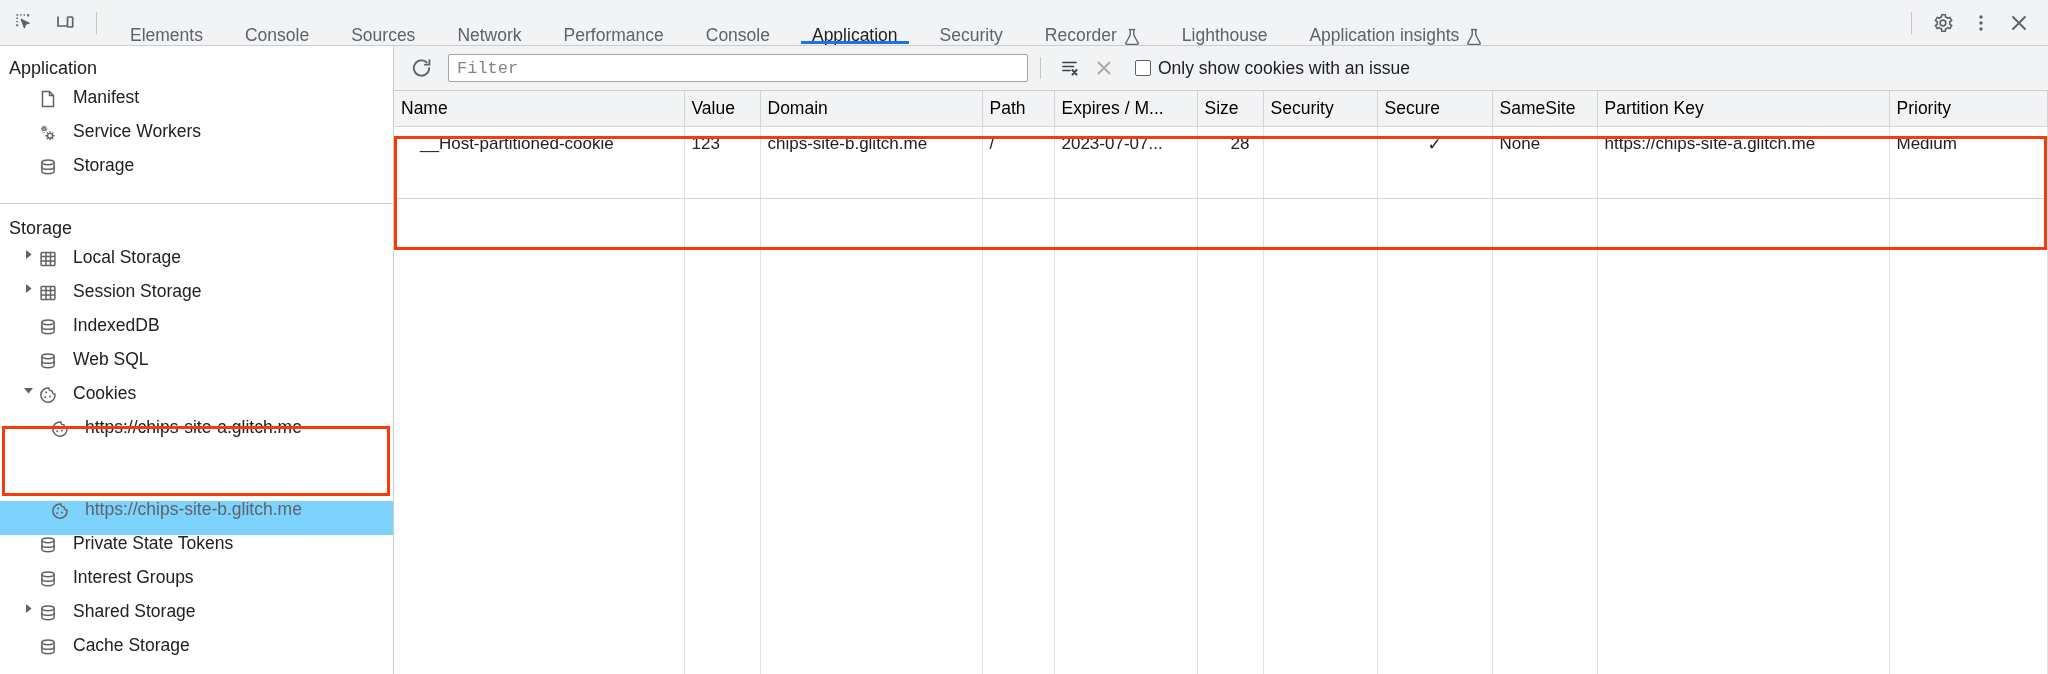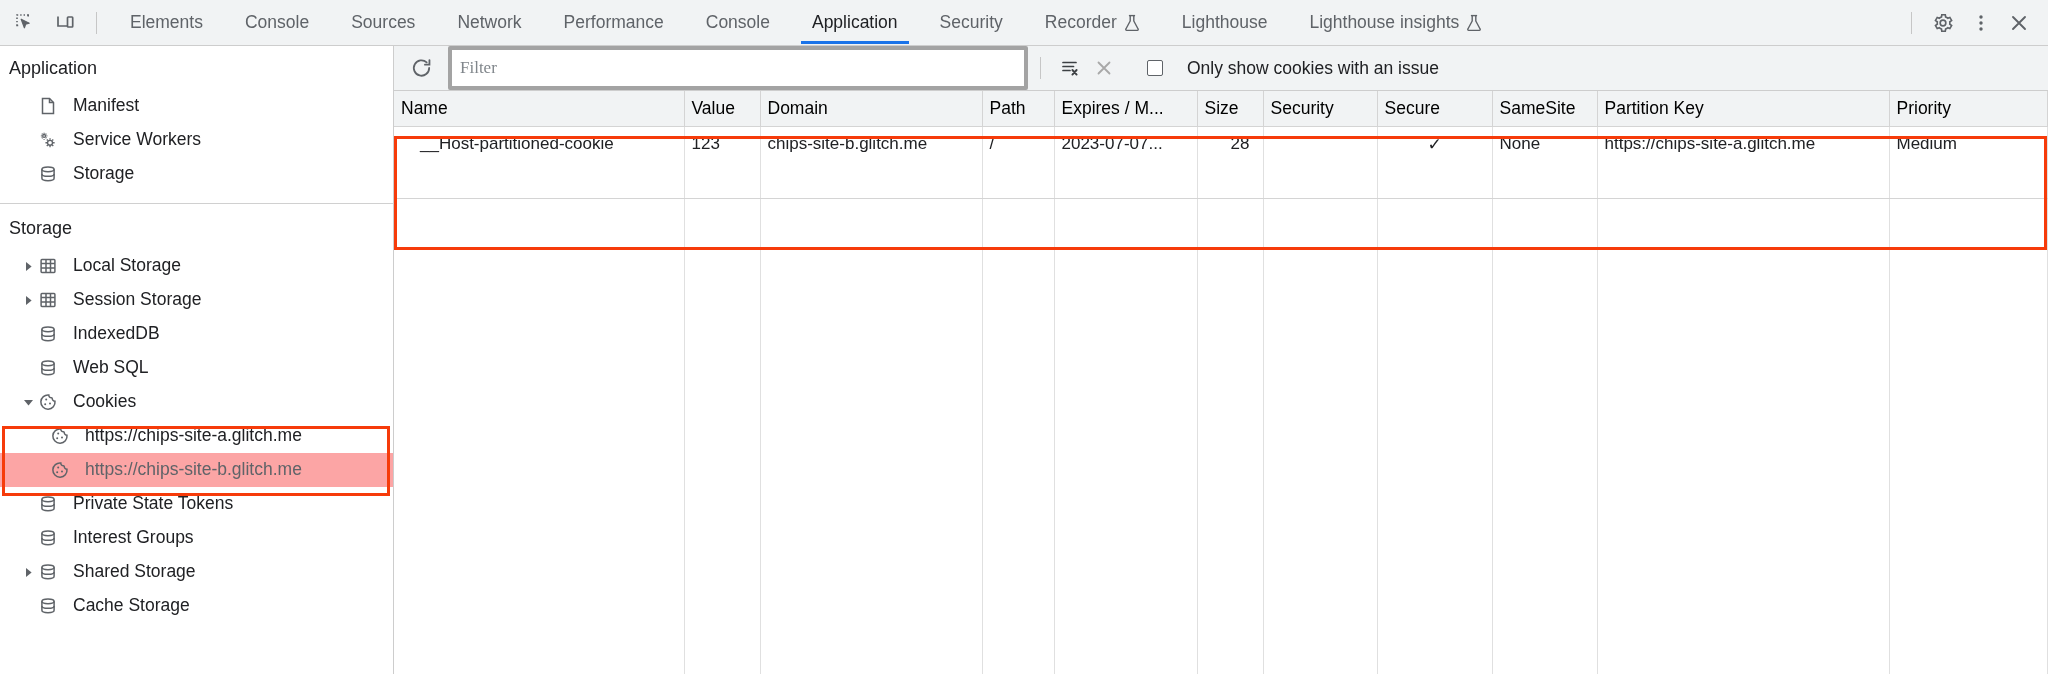--- a/index.html
+++ b/index.html
@@ -33,21 +33,21 @@
   #device-icon { margin-left: 2px; }
   .tb-sep {
     width: 1px; height: 22px; background: #c6c6c6;
     margin: 0 12px; flex: 0 0 auto;
   }
   #tabs { display: flex; align-items: center; height: 46px; }
   .tab {
     position: relative;
     height: 46px;
     padding: 0 21px;
-    display: flex; align-items: center;
+    display: flex; align-items: flex-end;
     color: #5f6368;
     font-size: 17.5px;
     white-space: nowrap;
     cursor: default;
   }
   .tab.active { color: #202124; }
   .tab.active::after {
     content: "";
     position: absolute;
     left: 10px; right: 10px; bottom: 2px;
@@ -79,29 +79,29 @@
   .section-title {
     font-size: 18px;
     color: #202124;
     padding: 12px 0 10px 9px;
   }
   #app-section { border-bottom: 1px solid #d0d0d0; padding-bottom: 12px; }
   #storage-section { padding-top: 2px; }
   .tree-row {
     height: 34px;
     display: flex;
-    align-items: center;
+    align-items: flex-start;
     padding-left: 18px;
     font-size: 17.5px;
     color: #202124;
     white-space: nowrap;
     cursor: default;
   }
   .tree-row.lvl2 { padding-left: 50px; }
-  .tree-row.selected { background: #fca5a5; color: #5f6368; }
+  .tree-row.selected { background: #7dd3fc; color: #5f6368; margin-top: 48px; }
   .twisty {
     width: 20px; flex: 0 0 20px;
     display: flex; align-items: center; justify-content: center;
     color: #5f6368;
   }
   .twisty.spacer { visibility: hidden; }
   .twisty svg { display: block; }
   .ticon {
     width: 26px; flex: 0 0 26px;
     display: flex; align-items: center; justify-content: flex-start;
@@ -139,43 +139,43 @@
     padding: 0 10px;
   }
   #refresh-button {
     width: 34px; height: 34px;
     display: flex; align-items: center; justify-content: center;
     color: #5f6368; flex: 0 0 auto;
   }
   #filter-input {
     flex: 0 0 auto;
     width: 580px;
-    height: 44px;
+    height: 28px;
     margin-left: 10px;
     padding: 0 8px;
-    border: 4px solid #a3a3a3;
+    border: 1px solid #a3a3a3;
     border-radius: 2px;
     background: #ffffff;
-    font-family: Liberation Serif, serif;
+    font-family: Liberation Mono, monospace;
     font-size: 17px;
     color: #202124;
     outline: none;
   }
   #filter-input::placeholder { color: #80868b; }
   .fb-sep { width:1px; height:22px; background:#c6c6c6; margin:0 12px; flex:0 0 auto;}
   #clear-filters-button, #close-x-button {
     width: 34px; height: 34px;
     display: flex; align-items: center; justify-content: center;
     flex: 0 0 auto;
   }
   #clear-filters-button { color: #3c4043; }
   #close-x-button { color: #a8a8a8; }
   #issue-checkbox-wrap {
-    display: flex; align-items: center; gap: 24px;
-    margin-left: 26px; white-space: nowrap;
+    display: flex; align-items: center; gap: 7px;
+    margin-left: 14px; white-space: nowrap;
   }
   #issue-checkbox {
     width: 16px; height: 16px;
     border: 1.6px solid #5f6368;
     border-radius: 2px;
     background: #fff;
     flex: 0 0 auto;
   }
   #issue-checkbox-label { font-size: 17.5px; color: #202124; }
 
@@ -285,21 +285,21 @@
           <svg width="16" height="18" viewBox="0 0 16 18" fill="none" stroke="currentColor" stroke-width="1.4" stroke-linejoin="round">
             <path d="M6.2 1.6 V7.0 L1.9 15.0 a0.9 0.9 0 0 0 0.8 1.4 h10.6 a0.9 0.9 0 0 0 0.8-1.4 L9.8 7.0 V1.6"></path>
             <path d="M4.9 1.6 H11.1"></path>
           </svg>
         </span>
       </div>
       <div class="tab">
         <span>Lighthouse</span>
       </div>
       <div class="tab">
-        <span>Lighthouse insights</span>
+        <span>Application insights</span>
         <span class="flask">
           <svg width="16" height="18" viewBox="0 0 16 18" fill="none" stroke="currentColor" stroke-width="1.4" stroke-linejoin="round">
             <path d="M6.2 1.6 V7.0 L1.9 15.0 a0.9 0.9 0 0 0 0.8 1.4 h10.6 a0.9 0.9 0 0 0 0.8-1.4 L9.8 7.0 V1.6"></path>
             <path d="M4.9 1.6 H11.1"></path>
           </svg>
         </span>
       </div>
     </div>
 
   <div id="topbar-right">

